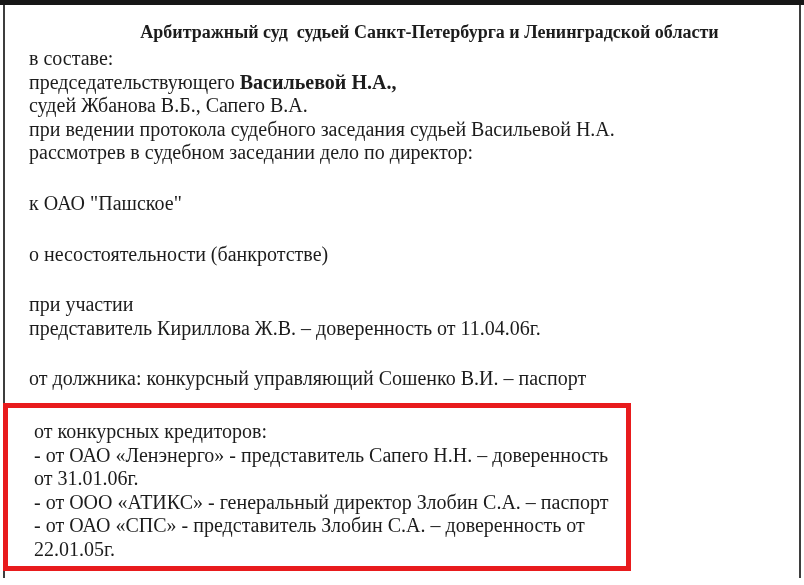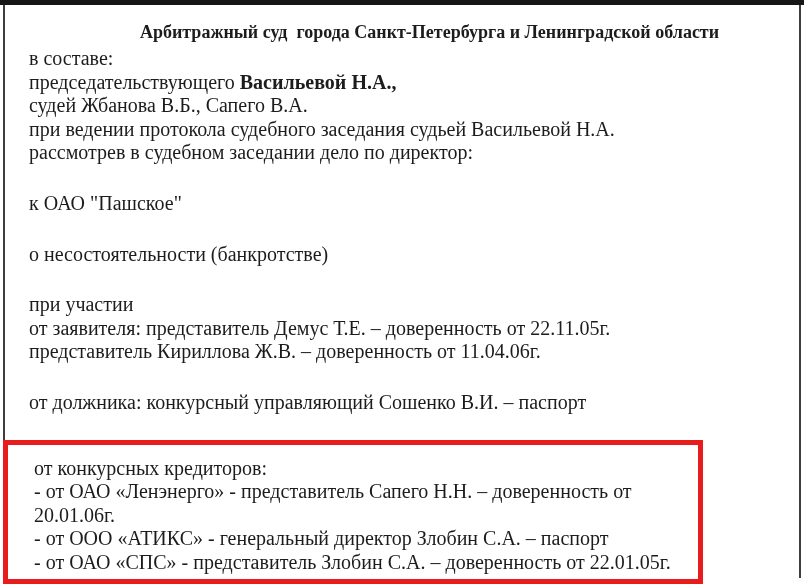--- a/index.html
+++ b/index.html
@@ -31,38 +31,38 @@
     text-align: center; margin-left: 56px; margin-bottom: 1px;
     white-space: pre-wrap;
   }
   .line {
     font-size: 20px; line-height: 23.6px;
     white-space: pre-wrap;
   }
   .line b { font-weight: bold; }
   .spacer { height: 27px; }
   .highlight-box {
-    margin-top: 25px;
+    margin-top: 12px;
     margin-left: -26px;
-    width: 700px;
+    width: 628px;
     border: 5px solid var(--highlight);
     padding: 12px 8px 4px 26px;
   }
 </style>
 </head>
 <body>
 
 <div class="page">
   <div class="top-bar"></div>
   <div class="side-line left"></div>
   <div class="side-line right"></div>
 
   <div class="content">
 
-    <div class="doc-title">Арбитражный суд  города Санкт-Петербурга и Ленинградской области</div>
+    <div class="doc-title">Арбитражный суд  судьей Санкт-Петербурга и Ленинградской области</div>
 
     <div class="line">в составе:</div>
 
     <div class="line"><span>председательствующего </span><b>Васильевой Н.А.,</b></div>
 
     <div class="line">судей Жбанова В.Б., Сапего В.А.</div>
 
     <div class="line">при ведении протокола судебного заседания судьей Васильевой Н.А.</div>
 
     <div class="line">рассмотрев в судебном заседании дело по директор:</div>
@@ -73,29 +73,28 @@
     <div class="line">к ОАО "Пашское"</div>
 
     <div class="spacer"></div>
 
     <div class="line">о несостоятельности (банкротстве)</div>
 
     <div class="spacer"></div>
 
     <div class="line">при участии</div>
 
-    <div class="line">от заявителя: представитель Демус Т.Е. – доверенность от 22.11.05г.</div>
 
     <div class="line">представитель Кириллова Ж.В. – доверенность от 11.04.06г.</div>
 
     <div class="spacer"></div>
 
     <div class="line">от должника: конкурсный управляющий Сошенко В.И. – паспорт</div>
 
     <div class="highlight-box">
       <div class="line">от конкурсных кредиторов:</div>
-      <div class="line">- от ОАО «Ленэнерго» - представитель Сапего Н.Н. – доверенность от 20.01.06г.</div>
+      <div class="line">- от ОАО «Ленэнерго» - представитель Сапего Н.Н. – доверенность от 31.01.06г.</div>
       <div class="line">- от ООО «АТИКС» - генеральный директор Злобин С.А. – паспорт</div>
       <div class="line">- от ОАО «СПС» - представитель Злобин С.А. – доверенность от 22.01.05г.</div>
     </div>
 
   </div>
 </div>
 
 </body></html>

